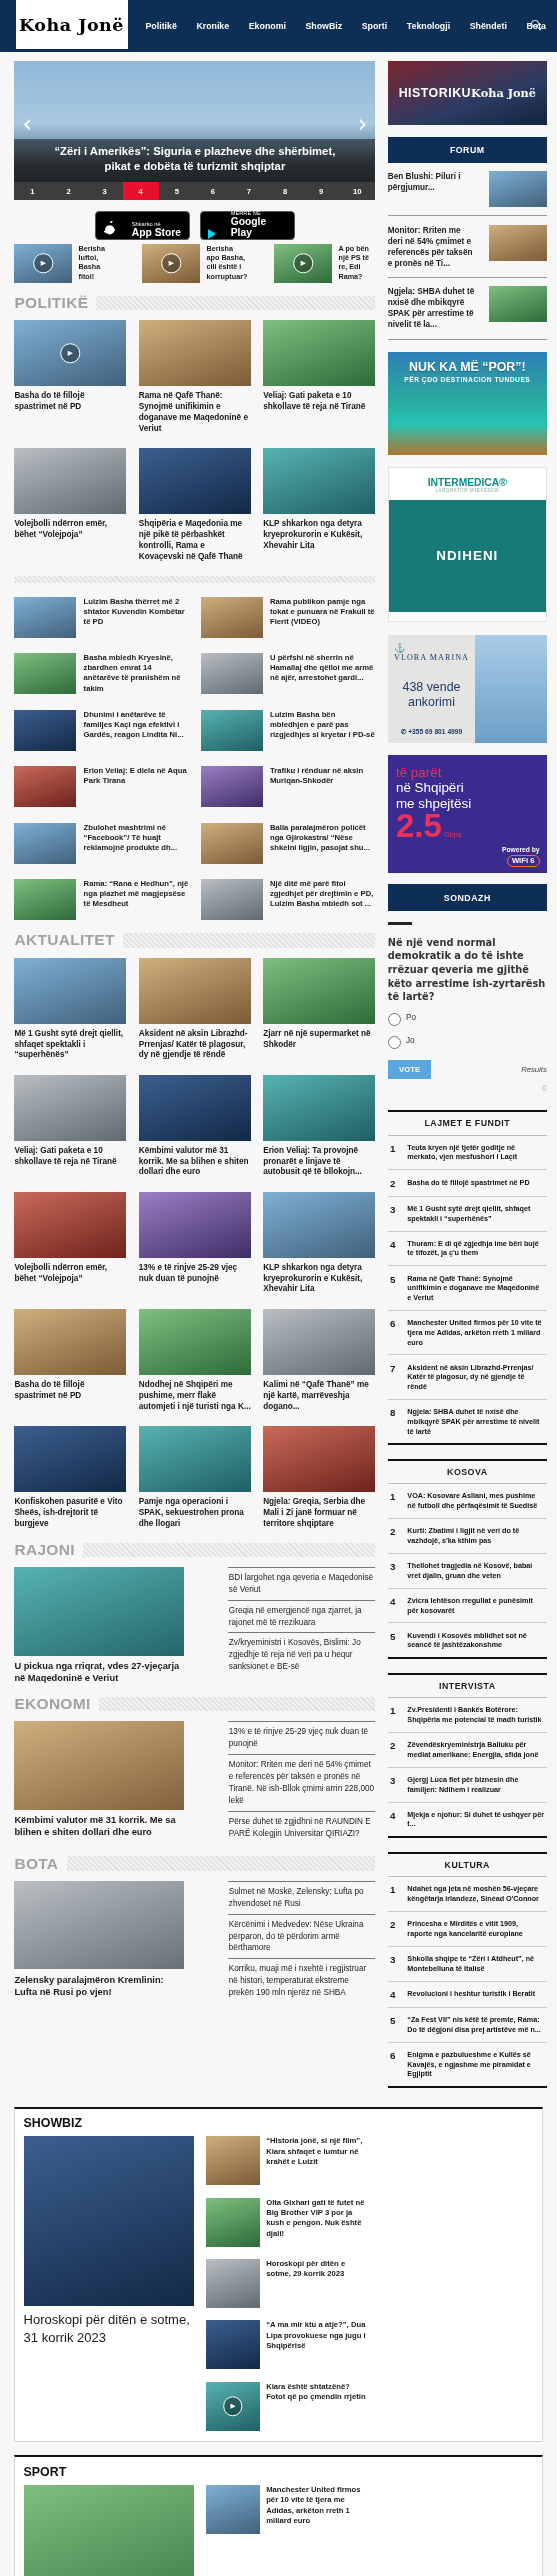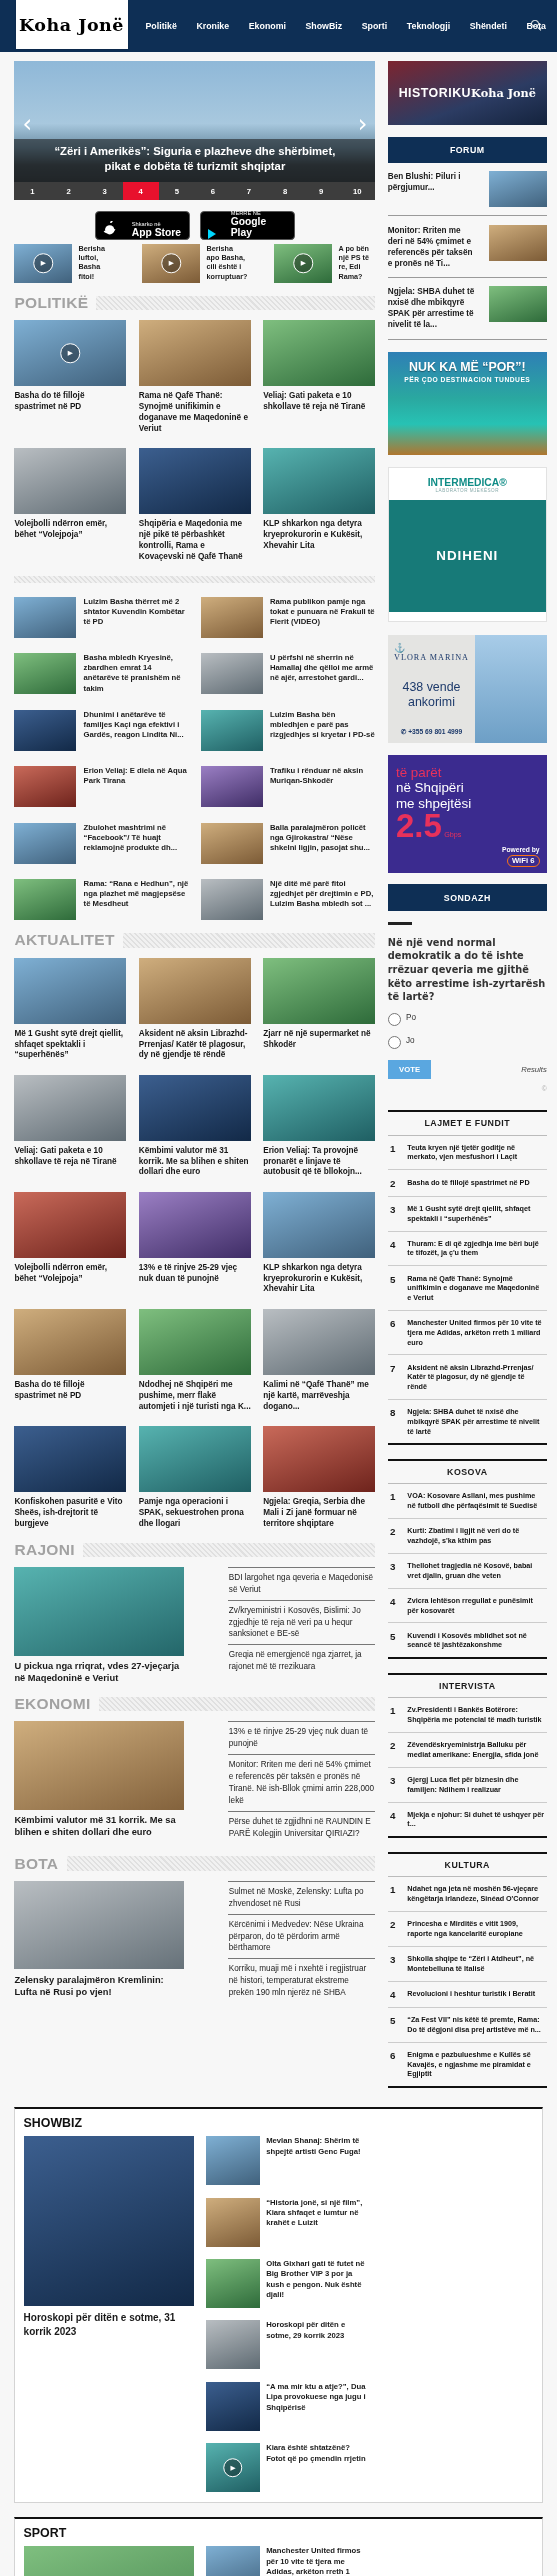--- a/index.html
+++ b/index.html
@@ -120,21 +120,21 @@
   .n-item{display:flex;gap:6.2px;padding:7.2px 2.1px;border-bottom:0.5px solid #ccc;cursor:pointer}
   .n-item:last-child{border-bottom:none}
   .n-item .num{font-size:9.8px;font-weight:bold;width:11.3px;flex:none}
   .n-item .tx{font-size:7.2px;font-weight:bold;line-height:1.35;color:#111}
   
   .box{border:0.5px solid #d4d4d4;border-top:2.1px solid #111;background:#fff;margin:13.4px 14.4px 0;padding:7.2px 8.2px 10.3px}
   .box .bx-hd{font-size:12.4px;font-weight:bold;color:#111;padding-bottom:6.2px}
   .bx-flex{display:flex;gap:12.4px}
   .bx-feat{width:170px;flex:none;cursor:pointer}
   .bx-feat .th{width:170px;height:170px}
-  .bx-feat h3{font-size:10px;font-weight:bold;line-height:1.35;margin-top:5.2px}
+  .bx-feat h3{font-size:13px;font-weight:normal;line-height:1.35;margin-top:5.2px}
   .bx-grid{flex:1;display:flex;flex-wrap:wrap;gap:11.3px;row-gap:12.4px}
   .bx-item{display:flex;gap:6.2px;width:164px;cursor:pointer}
   .bx-item .th{width:54px;height:49px;flex:none}
   .bx-item h4{font-size:7.7px;font-weight:bold;line-height:1.35}
 </style>
 </head>
 <body>
 
 <div class="wrap">
 
@@ -418,22 +418,22 @@
             <span class="hatch"></span>
           </div>
         <div class="feat-row">
           <article class="feat">
             <div class="th g5"></div>
             <h3>U pickua nga rriqrat, vdes 27-vjeçarja në Maqedoninë e Veriut</h3>
           </article>
           <div class="plainlist">
 
           <div class="pl">BDI largohet nga qeveria e Maqedonisë së Veriut</div>
+              <div class="pl">Greqia në emergjencë nga zjarret, ja rajonet më të rrezikuara</div>
               <div class="pl">Zv/kryeministri i Kosovës, Bislimi: Jo zgjedhje të reja në veri pa u hequr sanksionet e BE-së</div>
-              <div class="pl">Greqia në emergjencë nga zjarret, ja rajonet më të rrezikuara</div>
             </div>
         </div>
       </section>
 
       <section>
         <div class="sec-head">
             <b>EKONOMI</b>
             <span class="hatch"></span>
           </div>
         <div class="feat-row">
@@ -695,24 +695,20 @@
 
   <section class="box">
     <div class="bx-hd">SHOWBIZ</div>
     <div class="bx-flex">
       <article class="bx-feat">
         <div class="th g4"></div>
         <h3>Horoskopi për ditën e sotme, 31 korrik 2023</h3>
       </article>
       <div class="bx-grid">
 
-          <article class="bx-item">
-            <div class="th g0" data-thumb=""></div>
-            <h4>Mevlan Shanaj: Shërim të shpejtë artisti Genc Fuga!</h4>
-          </article>
 
           <article class="bx-item">
             <div class="th g1" data-thumb=""></div>
             <h4>“Historia jonë, si një film”, Kiara shfaqet e lumtur në krahët e Luizit</h4>
           </article>
 
           <article class="bx-item">
             <div class="th g2" data-thumb=""></div>
             <h4>Olta Gixhari gati të futet në Big Brother VIP 3 por ja kush e pengon. Nuk është djali!</h4>
           </article>

